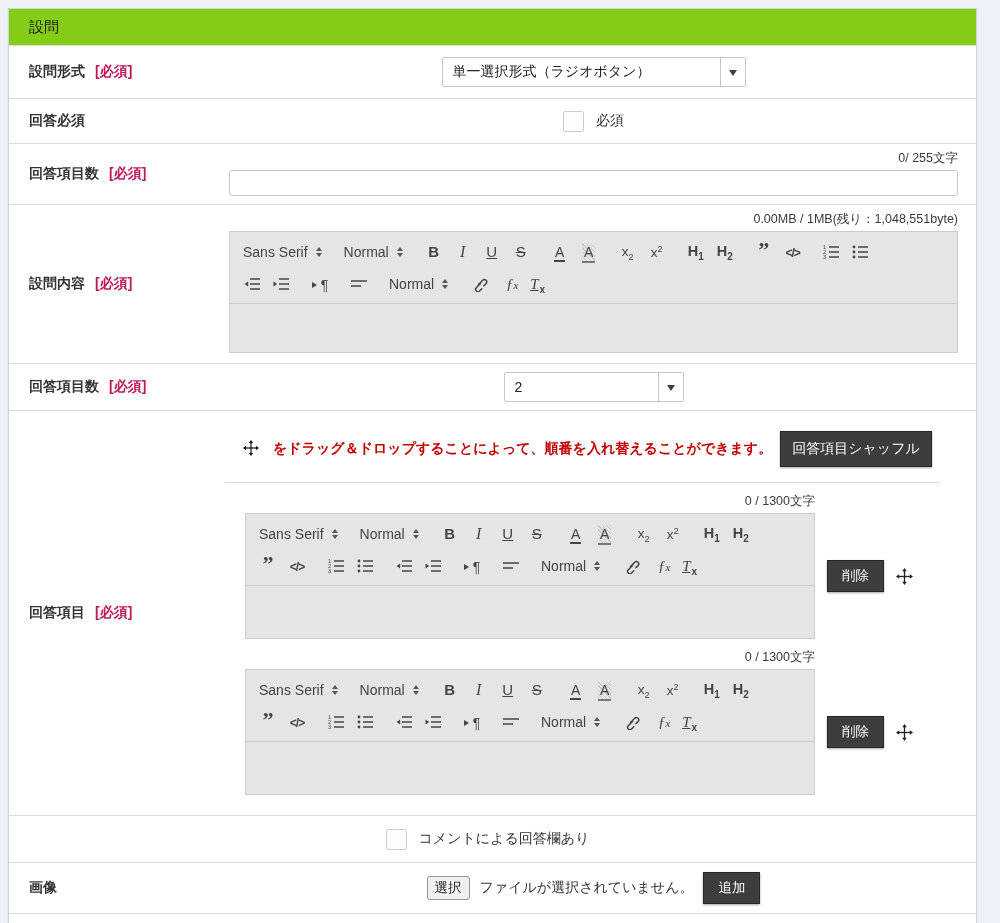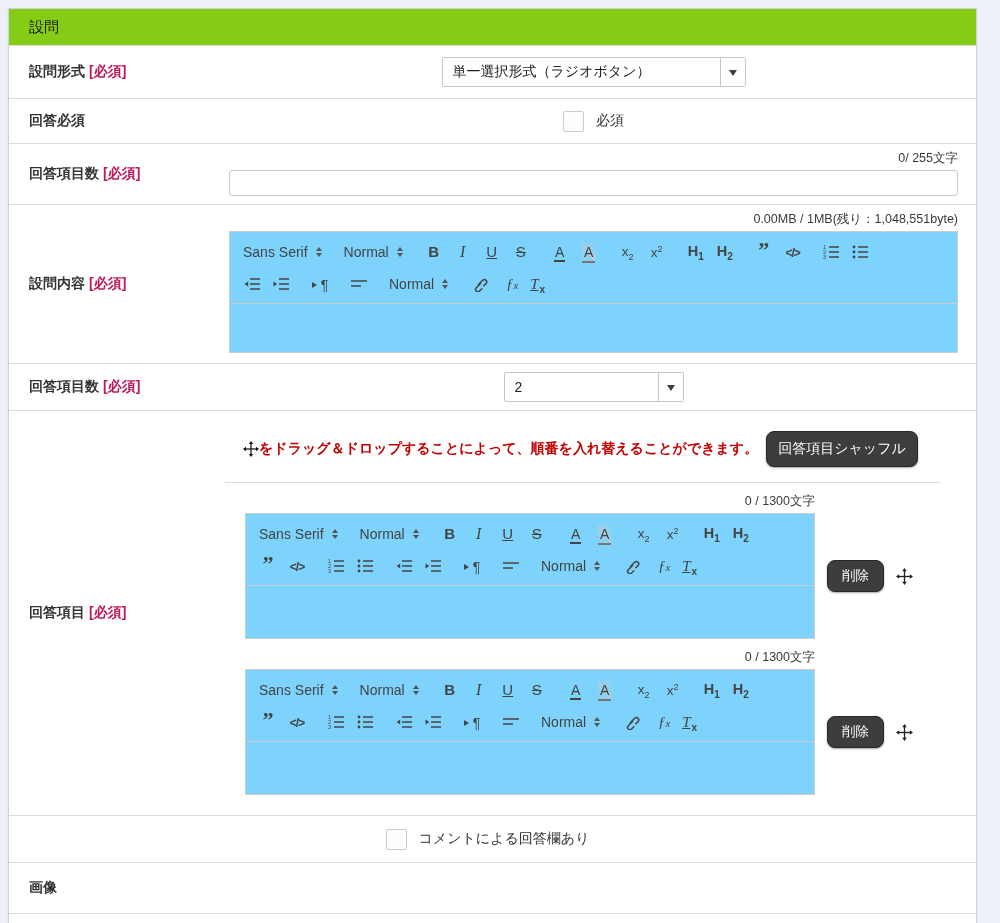--- a/index.html
+++ b/index.html
@@ -1,38 +1,38 @@
 <!DOCTYPE html>
 <html><head>
 <meta charset="utf-8">
 <style>
   html,body{margin:0;padding:0;background:#edf0f6;font-family:"Liberation Sans","DejaVu Sans",sans-serif;color:#333;}
   .panel{width:969px;margin:8px 0 13px 8px;background:#fff;border:1px solid #ccd4dc;box-shadow:0 1px 2px rgba(0,0,0,.08);box-sizing:border-box;}
   .hdr{height:36px;background:#84cc16;display:flex;align-items:center;padding:0 20px;font-size:15px;color:#1b1b1b;}
   .row{display:flex;border-top:1px solid #ddd;}
   .row:first-of-type{border-top:none;}
-  .row-label{flex:0 0 212px;padding-left:20px;box-sizing:border-box;display:flex;align-items:center;gap:4px;font-weight:bold;font-size:14px;color:#333;}
+  .row-label{flex:0 0 212px;padding-left:20px;box-sizing:border-box;display:flex;align-items:center;gap:10px;font-weight:bold;font-size:14px;color:#333;}
   .req{color:#be185d;}
   .row-field{flex:1;padding:0 18px 0 8px;display:flex;flex-direction:column;justify-content:center;box-sizing:border-box;min-width:0;}
   .row-field.h{flex-direction:row;align-items:center;gap:12px;}
   
   .dd{display:flex;height:30px;border:1px solid #c6c6c6;border-radius:2px;background:#fff;box-sizing:border-box;}
   .dd-val{flex:1;display:flex;align-items:center;padding:0 10px;font-size:14px;color:#222;white-space:nowrap;overflow:hidden;}
   .dd-btn{flex:0 0 24px;border-left:1px solid #c6c6c6;display:flex;align-items:center;justify-content:center;cursor:pointer;background:#fff;}
   .caret{width:0;height:0;border:4px solid transparent;border-top:6px solid #3f3f3f;margin-top:5px;}
   .dd.w-lg{width:304px;} .dd.w-sm{width:180px;}
   
   .cb{width:19px;height:19px;border:1px solid #ccc;border-radius:2px;background:#fdfdfd;flex:0 0 auto;}
   .cb-label{font-size:14px;color:#333;}
   
   .counter{font-size:12.5px;color:#3a3a3a;text-align:right;margin:6px 0 3px;}
   
   .ti{height:26px;border:1px solid #c9c9c9;border-radius:3px;width:100%;box-sizing:border-box;margin-bottom:8px;outline:none;font-size:14px;padding:0 8px;}
   
-  .ed{border:1px solid #ccc;background:#7dd3fc;}
+  .ed{border:1px solid #ccc;background:#e5e5e5;}
   .ed-toolbar{border-bottom:1px solid #ccc;padding:7px 10px;display:flex;flex-wrap:wrap;align-items:center;row-gap:3px;}
   .ed-body{height:48px;}
   .ed-body.tall{height:52px;}
   .tb-break{flex-basis:100%;height:1px;}
   .tb-btn{height:25px;min-width:24px;display:inline-flex;align-items:center;justify-content:center;color:#444;margin-right:5px;cursor:pointer;}
   .tb-btn.g{margin-right:15px;}
   .tb-sel{display:inline-flex;align-items:center;gap:8px;padding:0 3px;font-size:14px;color:#444;cursor:pointer;}
   .tb-sel.g{margin-right:16px;}
   .updn{display:inline-flex;flex-direction:column;gap:2px;}
   .updn i{display:block;width:0;height:0;border:3.5px solid transparent;}
@@ -50,32 +50,32 @@
   .gQ{font-family:"Liberation Serif","DejaVu Serif",serif;font-weight:bold;font-size:22px;line-height:10px;margin-top:8px;}
   .gC{font-size:12px;font-weight:bold;letter-spacing:-1px;}
   .gDir{display:inline-flex;align-items:center;font-size:14px;}
   .tri-r{width:0;height:0;border:3.5px solid transparent;border-left:5px solid #444;margin-right:1px;}
   .gFx{font-family:"Liberation Serif","DejaVu Serif",serif;font-style:italic;font-size:15px;margin-left:8px;}
   .gFx i{font-size:11px;}
   .gTx{font-family:"Liberation Serif","DejaVu Serif",serif;font-style:italic;text-decoration:underline;font-size:15px;}
   .gTxX{font-size:10px;font-weight:bold;position:relative;top:4px;left:1px;}
   .tb-svg{display:block;}
   
-  .btn-dark{background:#3d3d3d;color:#fff;border:1px solid #272727;border-radius:8px;font-size:13.5px;padding:6px 14px;box-shadow:0 1px 2px rgba(0,0,0,.35);cursor:pointer;white-space:nowrap;font-family:inherit;}
+  .btn-dark{background:#3d3d3d;color:#fff;border:1px solid #272727;border-radius:0;font-size:13.5px;padding:6px 14px;box-shadow:0 1px 2px rgba(0,0,0,.35);cursor:pointer;white-space:nowrap;font-family:inherit;}
   .btn-shuffle{padding:8px 11px;font-size:14px;}
   .btn-file{background:#f1f1f1;border:1px solid #949494;border-radius:3px;font-size:13.5px;color:#222;padding:2px 7px;cursor:pointer;font-family:inherit;}
   .file-status{font-size:14px;color:#333;}
   
   .r-format{min-height:52px;} .r-checkbox{min-height:44px;} .r-title{min-height:56px;}
   .r-content{min-height:152px;} .r-count{min-height:46px;} .r-items{min-height:372px;}
   .r-comment{min-height:46px;} .r-image{min-height:50px;} .r-graph{min-height:48px;}
   
   .items-field{justify-content:flex-start;padding-top:16px;padding-bottom:20px;}
   .note-line{display:flex;align-items:center;gap:8px;margin:4px 0 0 14px;}
-  .note-text{color:#c40000;font-weight:bold;font-size:14px;display:flex;align-items:center;gap:0;white-space:nowrap;}
+  .note-text{color:#c40000;font-weight:bold;font-size:14px;display:flex;align-items:flex-start;gap:14px;white-space:nowrap;}
   .divider{height:1px;background:#ddd;margin:15px 18px 0 -4px;}
   .item-block{margin:10px 0 0 16px;width:664px;}
   .item-counter{width:570px;box-sizing:border-box;}
   .item-flex{display:flex;align-items:center;gap:12px;}
   .item-ed{flex:0 0 570px;box-sizing:border-box;}
   .move-handle{cursor:move;display:flex;}
 </style>
 </head>
 <body>
 
@@ -623,20 +623,25 @@
     <div class="row-field h">
       <span class="cb"></span>
       <span class="cb-label">コメントによる回答欄あり</span>
     </div>
   </div>
 
   <div class="row r-image">
     <div class="row-label">
       <span>画像</span>
     </div>
+    <div class="row-field h" style="gap:10px;">
+      <button class="btn-file">選択</button>
+      <span class="file-status">ファイルが選択されていません。</span>
+      <button class="btn-dark">追加</button>
+    </div>
   </div>
 
   <div class="row r-graph">
     <div class="row-label">
       
     </div>
     <div class="row-field h">
       
     </div>
   </div>

